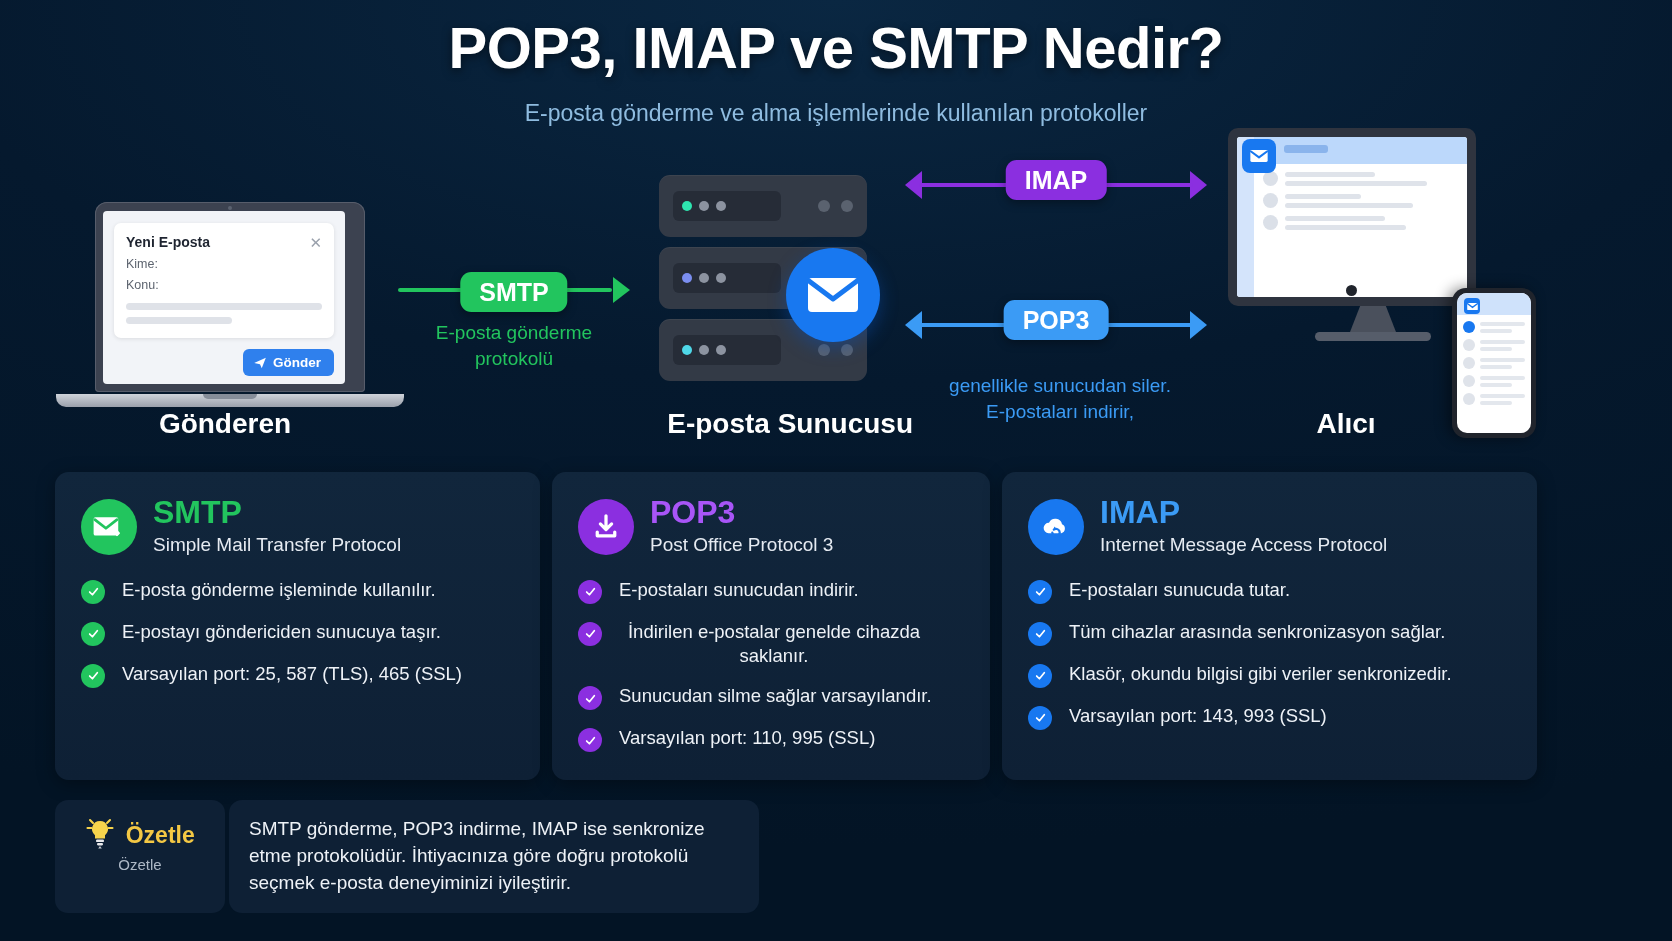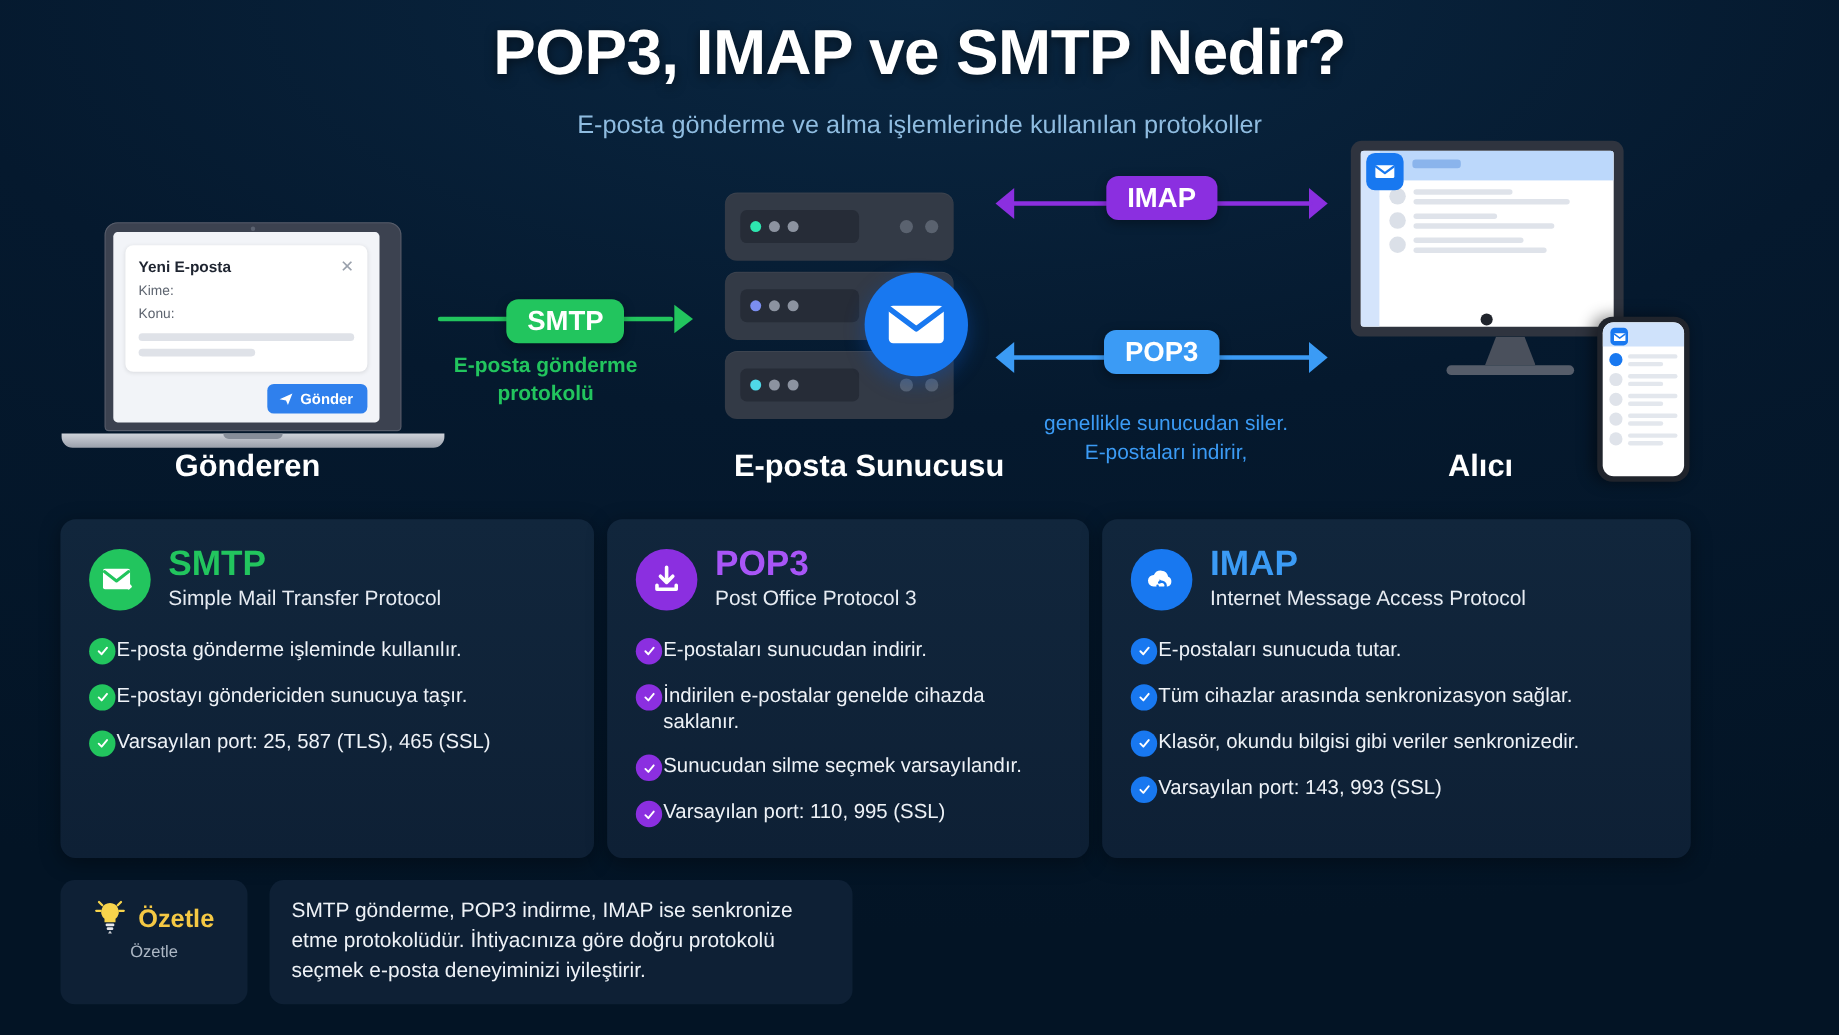--- a/index.html
+++ b/index.html
@@ -185,29 +185,29 @@
   .card.imap { width: 535px; }
   .card-head { display: flex; align-items: flex-start; gap: 16px; }
   .card-icon {
     width: 56px; height: 56px; border-radius: 50%; flex: none;
     display: flex; align-items: center; justify-content: center;
     margin-top: 3px;
   }
   .card-name { font-size: 32px; font-weight: bold; line-height: 1.05; }
   .card-full { font-size: 19px; color: #e6ebf2; margin-top: 4px; }
   .bullets { margin-top: 22px; }
-  .bullet { display: flex; align-items: flex-start; gap: 1px; margin-bottom: 16px; }
+  .bullet { display: flex; align-items: flex-start; gap: 17px; margin-bottom: 16px; text-align: center; }
   .check {
     width: 24px; height: 24px; border-radius: 50%; flex: none; margin-top: 2px;
     display: flex; align-items: center; justify-content: center;
   }
   .bullet-text { font-size: 18.5px; color: #eef2f7; line-height: 1.32; }
 
   
-  .summary { position: absolute; left: 55px; top: 800px; display: flex; gap: 20px; }
+  .summary { position: absolute; left: 55px; top: 800px; display: flex; gap: 4px; }
   .sum-left {
     width: 170px; background: #0e2035; border-radius: 13px;
     padding: 16px 10px 12px 10px; text-align: center;
   }
   .sum-title { font-size: 23px; font-weight: bold; color: #f4c844; display:inline-block; vertical-align: middle; }
   .sum-sub { font-size: 15px; color: #c9d3df; margin-top: 2px; opacity: .85; }
   .sum-right {
     width: 530px; background: #0e2035; border-radius: 13px;
     padding: 16px 20px; font-size: 19px; color: #eef2f7; line-height: 1.42;
   }
@@ -251,21 +251,21 @@
         <div class="laptop-notch"></div>
       </div>
     </div>
     <div class="flow-label" style="left:75px;">Gönderen</div>
 
     <div class="smtp-arrow">
       <div class="arrow-line" style="left:0; width:214px; background:#22c55e;"></div>
       <div class="arrow-head" style="right:0; border-left:17px solid #22c55e;"></div>
       <div class="badge" style="background:#22c55e;">SMTP</div>
     </div>
-    <div class="arrow-caption" style="left:376px; top:200px; color:#22c55e;font-weight:bold;">
+    <div class="arrow-caption" style="left:394px; top:200px; color:#22c55e;">
       <div>E-posta gönderme</div>
       <div>protokolü</div>
     </div>
 
     <div class="servers">
       <div class="server">
         <div class="server-slot">
           <span class="led" style="background:#2ee6b0;"></span>
           <span class="led"></span>
           <span class="led"></span>
@@ -491,21 +491,21 @@
               </svg>
             </span>
           <span class="bullet-text" style="max-width:310px;">İndirilen e-postalar genelde cihazda saklanır.</span>
         </div>
         <div class="bullet">
           <span class="check" style="background:#8b2fe0;">
               <svg width="13" height="13" viewBox="0 0 24 24">
                 <path d="M5 13 L10 18 L19 7" stroke="#fff" stroke-width="3.2" fill="none" stroke-linecap="round" stroke-linejoin="round"></path>
               </svg>
             </span>
-          <span class="bullet-text">Sunucudan silme seçmek varsayılandır.</span>
+          <span class="bullet-text">Sunucudan silme sağlar varsayılandır.</span>
         </div>
         <div class="bullet">
           <span class="check" style="background:#8b2fe0;">
               <svg width="13" height="13" viewBox="0 0 24 24">
                 <path d="M5 13 L10 18 L19 7" stroke="#fff" stroke-width="3.2" fill="none" stroke-linecap="round" stroke-linejoin="round"></path>
               </svg>
             </span>
           <span class="bullet-text">Varsayılan port: 110, 995 (SSL)</span>
         </div>
       </div>

